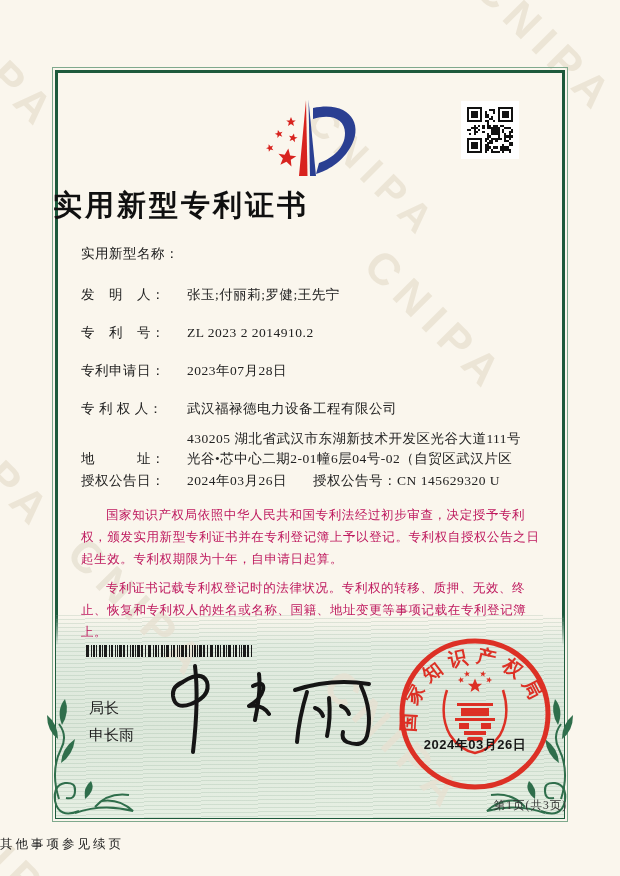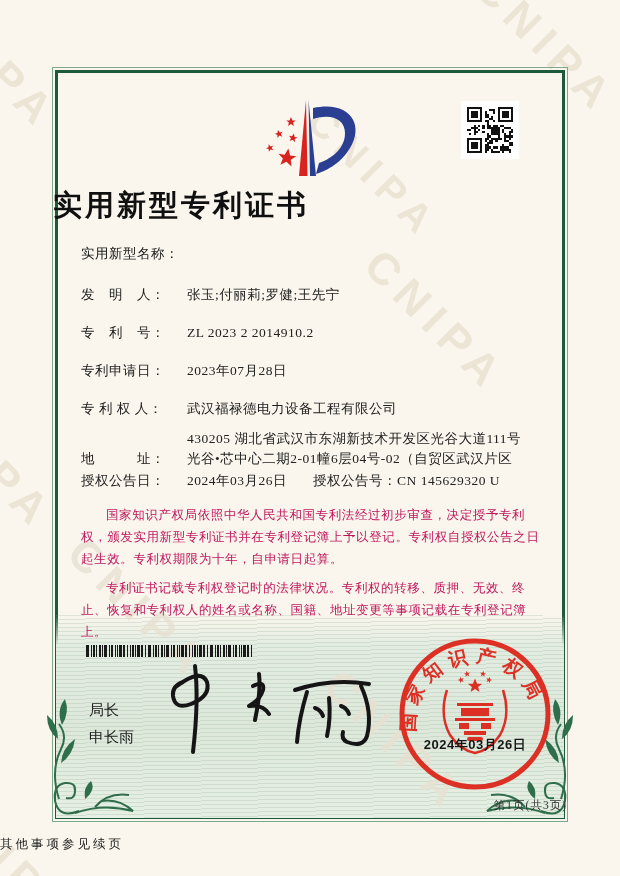--- a/index.html
+++ b/index.html
@@ -40,21 +40,21 @@
   .row{display:flex;align-items:flex-end;}
   .row .lab{flex:0 0 106px;white-space:nowrap;}
   .row .val{flex:1;}
   .mb21{margin-bottom:21px}.mb18{margin-bottom:18px}.mb10{margin-bottom:10px}.mb2{margin-bottom:2px}
   .lab2{margin-left:26px;white-space:nowrap;}
   .paras{position:absolute;left:28px;top:436px;width:470px;z-index:4;
     font-size:12.5px;line-height:1.76;letter-spacing:.6px;color:#be185d;}
   .paras p{margin:0 0 7px 0;text-indent:2em;}
   .barcode{position:absolute;left:33px;top:575px;width:167px;height:12px;z-index:4;}
   .director{position:absolute;left:36px;top:628px;z-index:4;
-    font-family:Liberation Sans, sans-serif;font-size:15px;line-height:27px;color:#1b1b1b;}
+    font-family:Liberation Mono, monospace;font-size:15px;line-height:27px;color:#1b1b1b;}
   .sig{position:absolute;left:96px;top:590px;width:242px;height:102px;z-index:5;}
   .seal{position:absolute;left:344px;top:568px;width:156px;height:156px;z-index:5;opacity:.93;}
   .sealdate{position:absolute;left:344px;top:668px;width:156px;text-align:center;z-index:6;
     font-family:"Liberation Sans","DejaVu Sans",sans-serif;font-weight:bold;font-size:13px;color:#161616;letter-spacing:.5px;}
   .pagenum{position:absolute;left:0;right:0;bottom:8px;text-align:right;font-size:11.5px;color:#333;z-index:4;letter-spacing:1px;}
   .flourish{position:absolute;z-index:3;}
   .fl-bl{left:-8px;bottom:-12px;}
   .fl-br{right:-8px;bottom:-12px;transform:scaleX(-1);}
   .footer-note{position:absolute;left:0;right:0;top:836px;text-align:left;z-index:2;
     font-size:12.5px;letter-spacing:3px;color:#222;}

